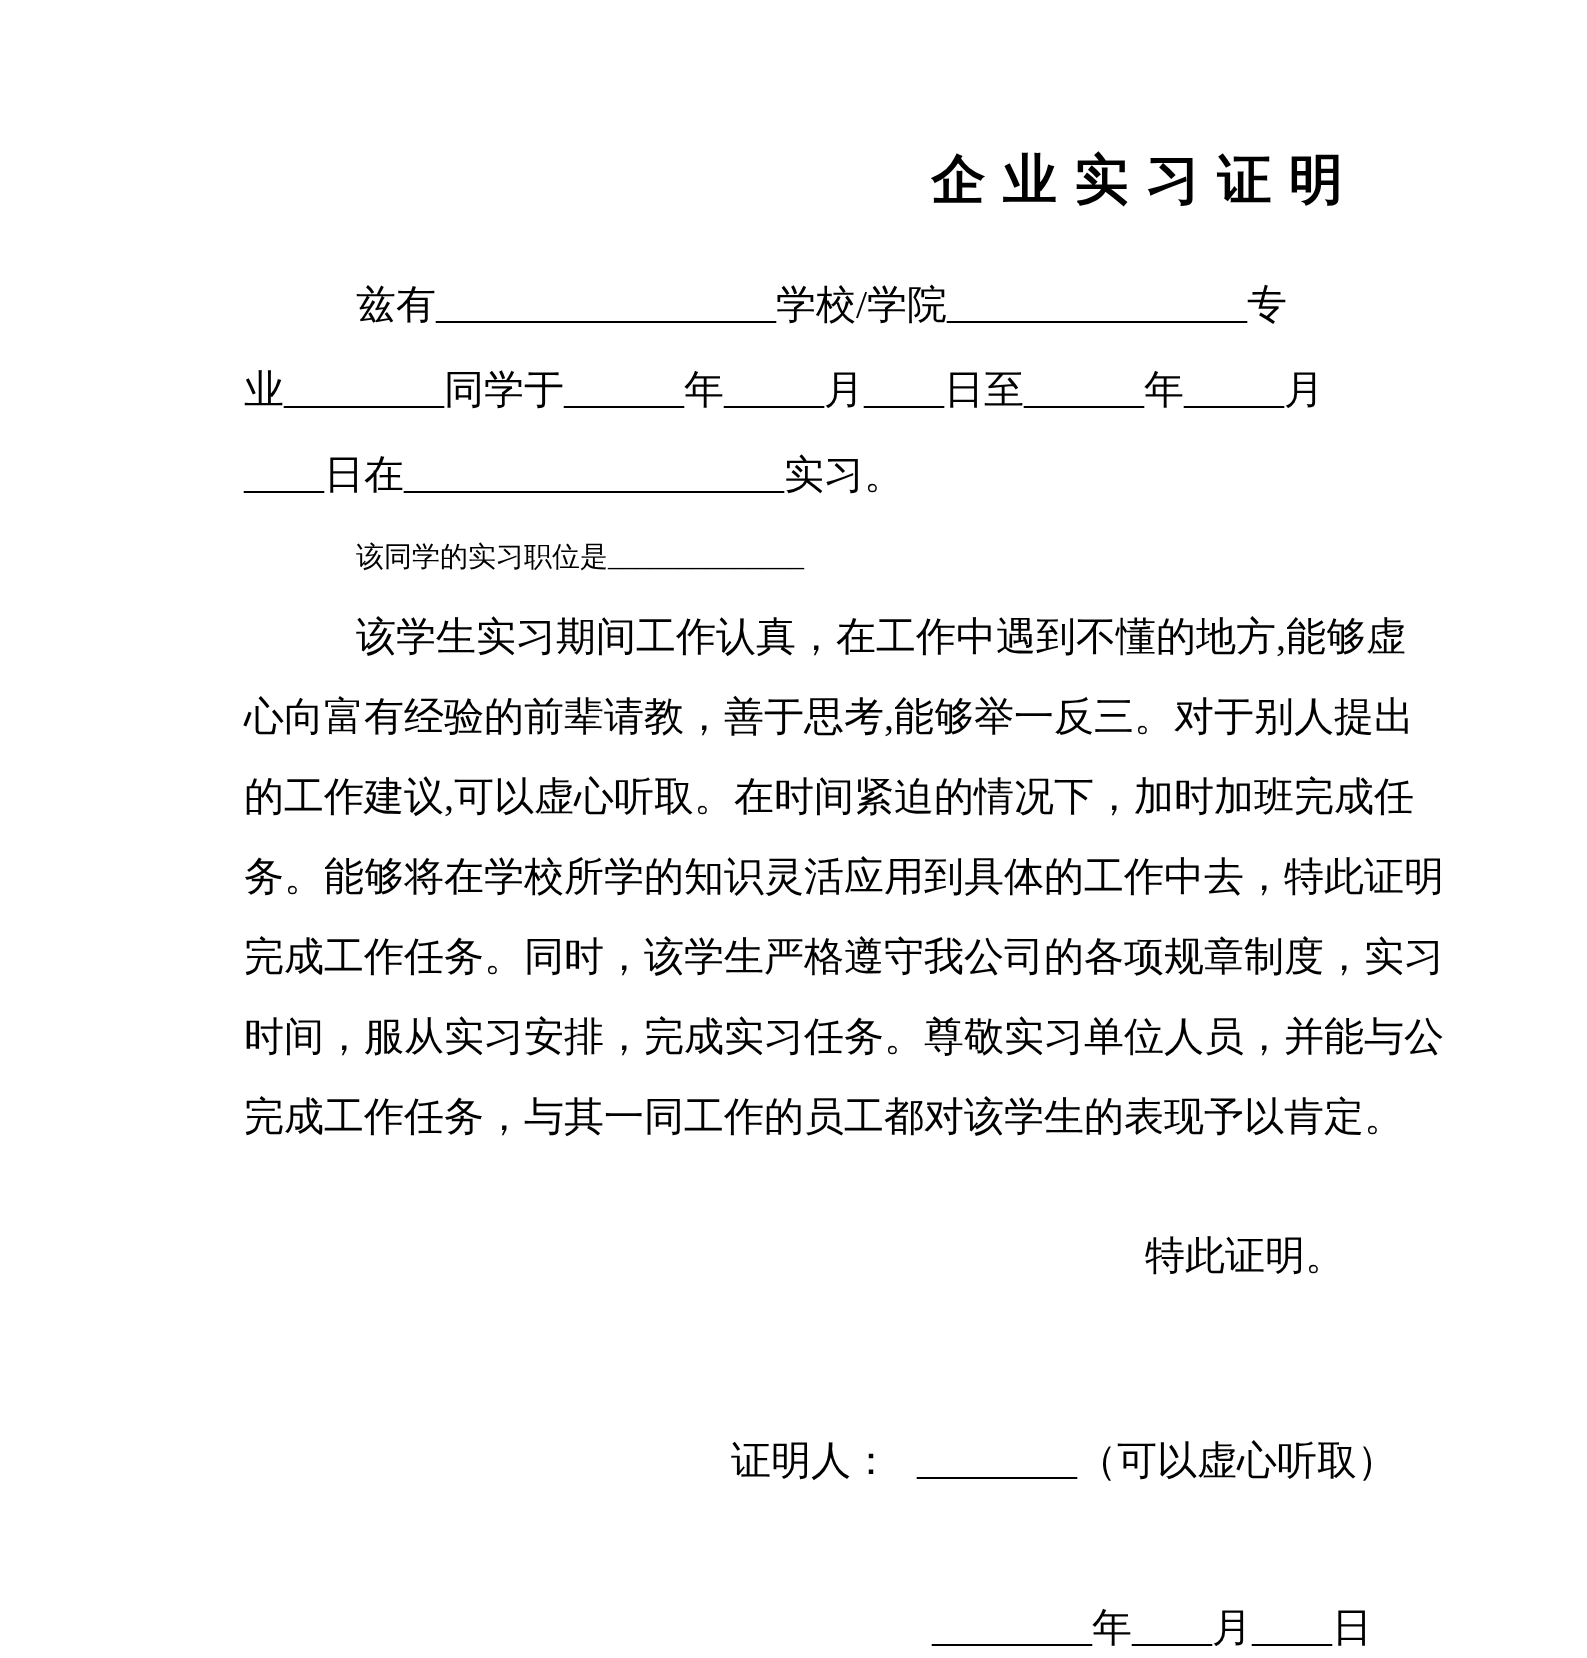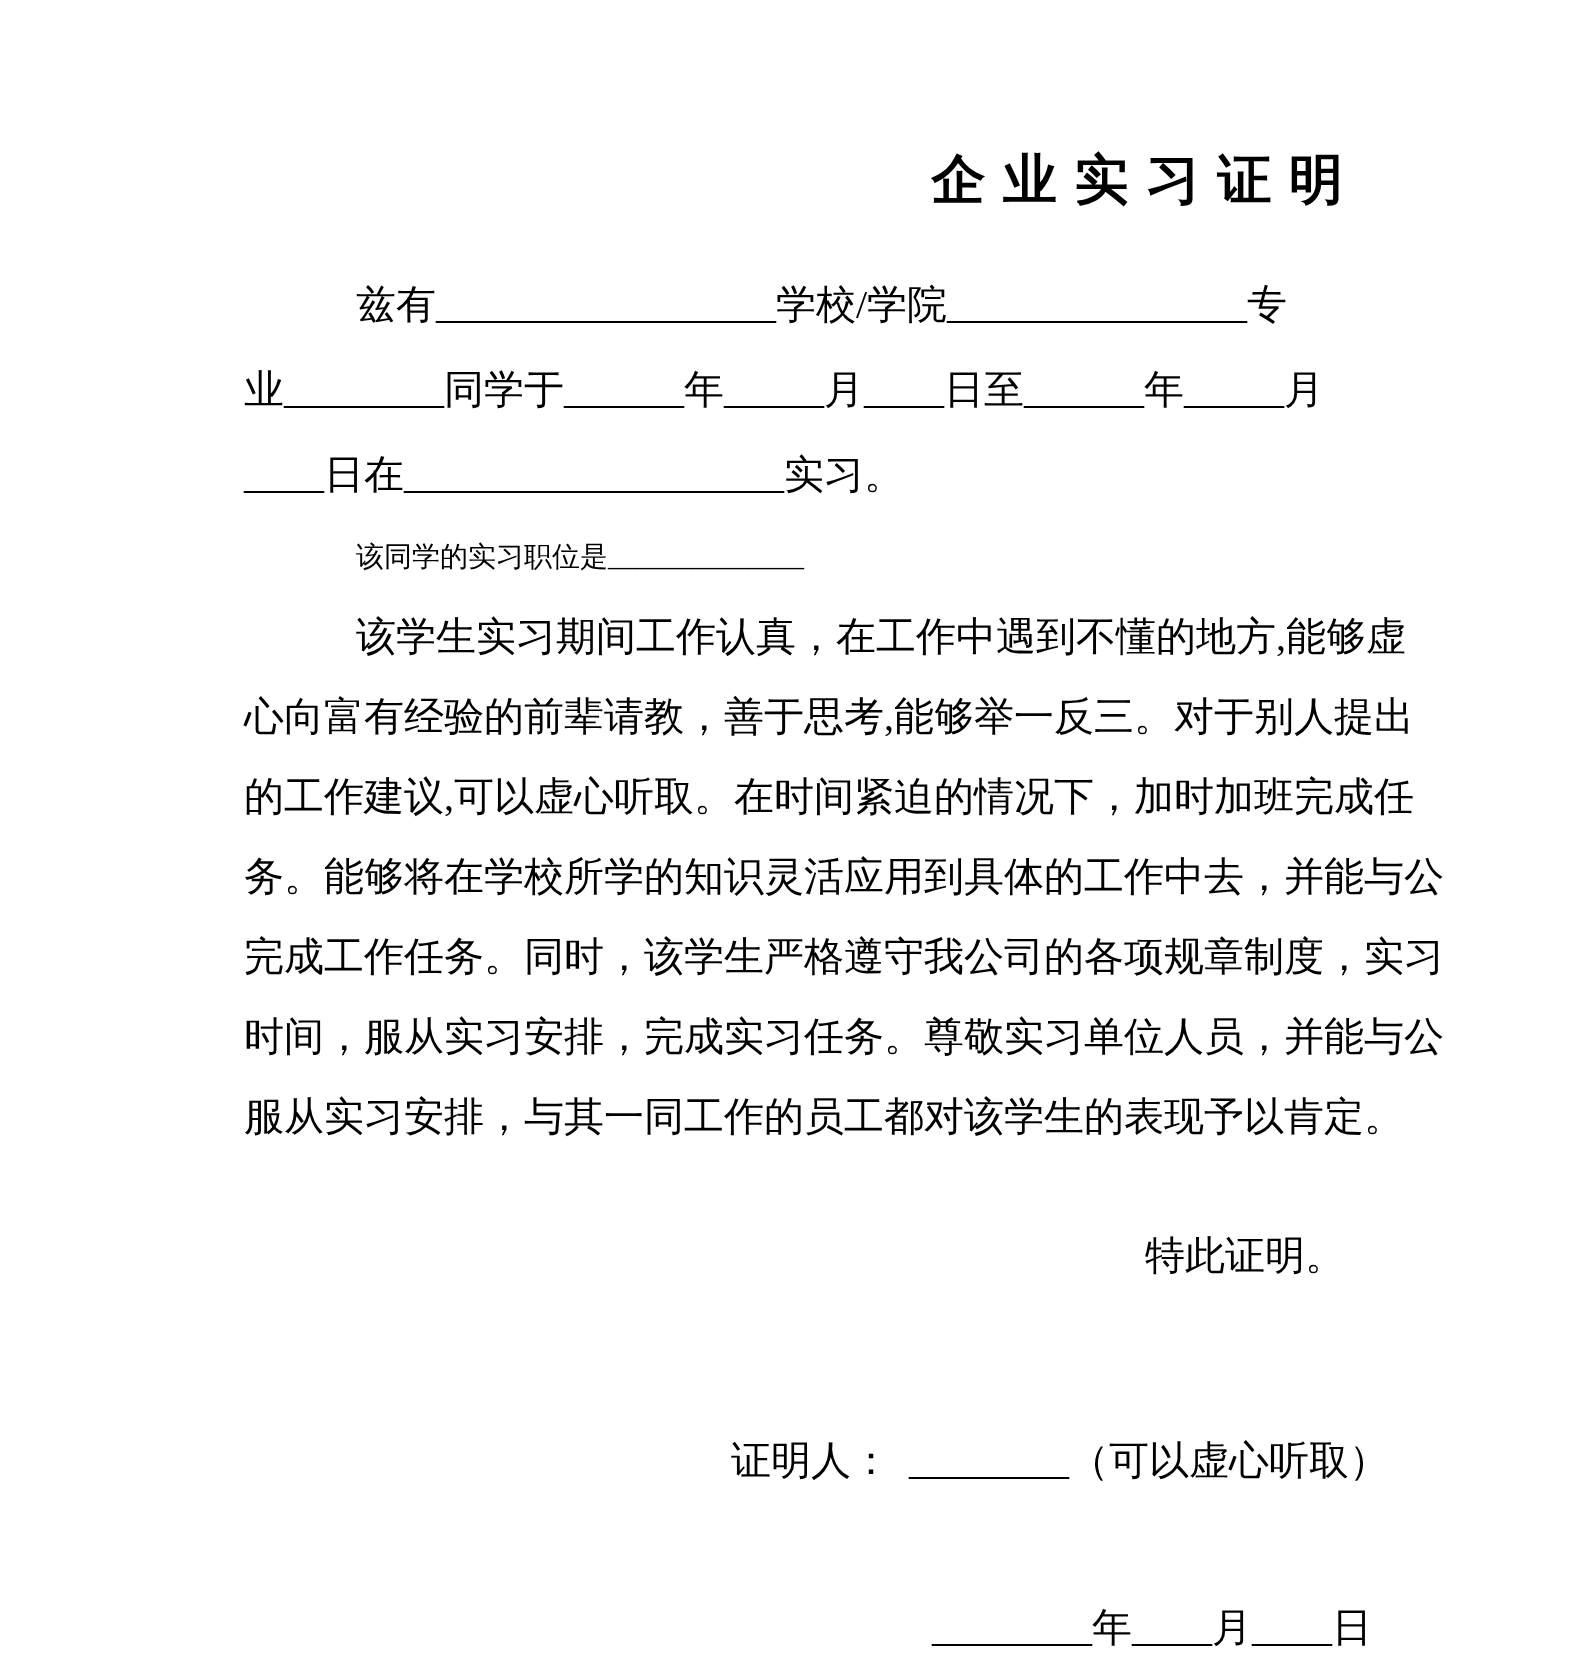--- a/index.html
+++ b/index.html
@@ -57,21 +57,21 @@
     text-align: right;
   }
   .signer {
     font-size: 40px;
     line-height: 80px;
     padding-left: 487px;
     margin-top: 125px;
     white-space: nowrap;
   }
   .signer .blank {
-    margin-left: 18px;
+    margin-left: 26px;
   }
   .dateline {
     font-size: 40px;
     line-height: 80px;
     padding-left: 688px;
     margin-top: 87px;
     white-space: nowrap;
   }
 </style>
 </head>
@@ -88,27 +88,27 @@
   <div class="p1line">____日在___________________实习。</div>
 
   <div class="line indent">该同学的实习职位是______________</div>
 
   <div class="bodyline indent">该学生实习期间工作认真，在工作中遇到不懂的地方,能够虚</div>
 
   <div class="bodyline">心向富有经验的前辈请教，善于思考,能够举一反三。对于别人提出</div>
 
   <div class="bodyline">的工作建议,可以虚心听取。在时间紧迫的情况下，加时加班完成任</div>
 
-  <div class="bodyline">务。能够将在学校所学的知识灵活应用到具体的工作中去，并能与公</div>
+  <div class="bodyline">务。能够将在学校所学的知识灵活应用到具体的工作中去，特此证明</div>
 
   <div class="bodyline">完成工作任务。同时，该学生严格遵守我公司的各项规章制度，实习</div>
 
   <div class="bodyline">时间，服从实习安排，完成实习任务。尊敬实习单位人员，并能与公</div>
 
-  <div class="bodyline">服从实习安排，与其一同工作的员工都对该学生的表现予以肯定。</div>
+  <div class="bodyline">完成工作任务，与其一同工作的员工都对该学生的表现予以肯定。</div>
 
   <div class="closing">特此证明。</div>
 
   <div class="signer">
     <span>证明人：</span><span class="blank">________</span><span>（可以虚心听取）</span>
   </div>
 
   <div class="dateline">________年____月____日</div>
 
 </div>

